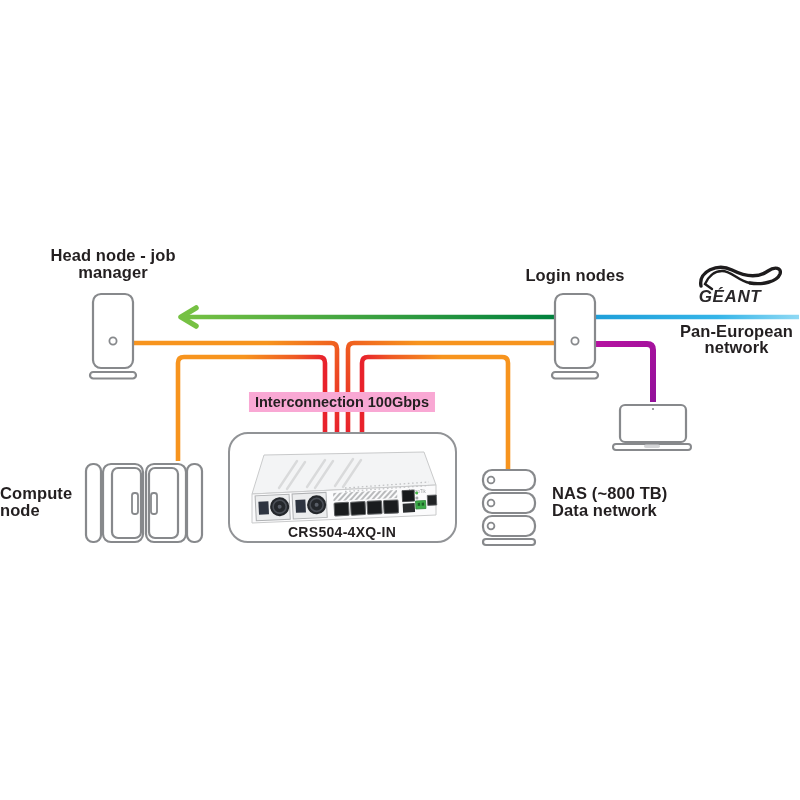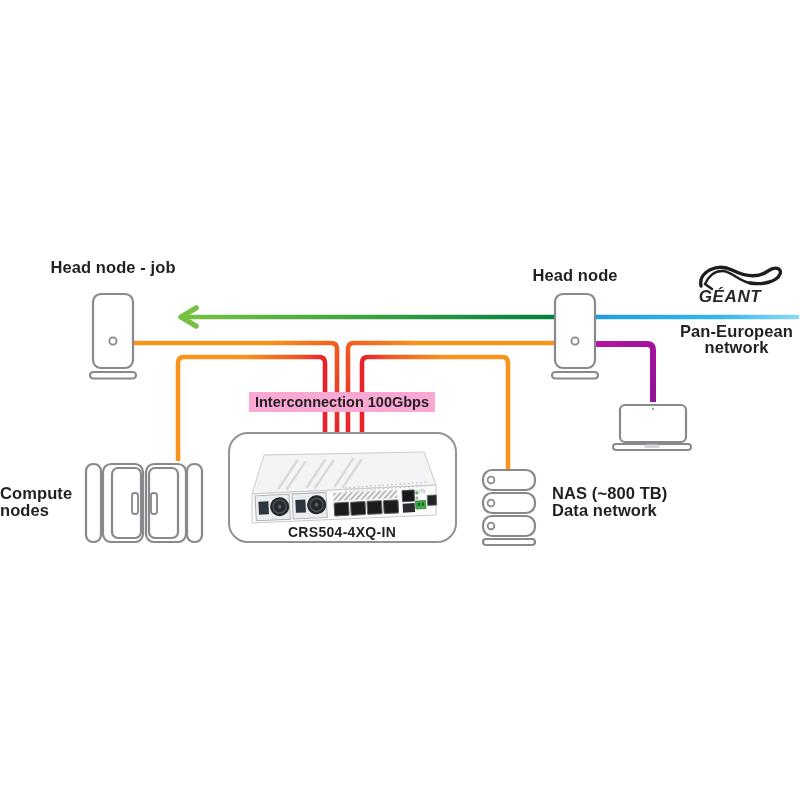--- a/index.html
+++ b/index.html
@@ -81,29 +81,30 @@
     <line x1="555" y1="317" x2="186" y2="317" stroke="url(#gradGreen)" stroke-width="4.6"></line>
     <path d="M196,308 L181,317 L196,326" fill="none" stroke="#76C143" stroke-width="5.5" stroke-linecap="round" stroke-linejoin="round"></path>
     <line x1="595" y1="317" x2="799" y2="317" stroke="url(#gradCyan)" stroke-width="4.6"></line>
     <path d="M131,343 H331 Q337,343 337,349 V432" fill="none" stroke="url(#gradHead)" stroke-width="4.6"></path>
     <path d="M555,343 H354 Q348,343 348,349 V432" fill="none" stroke="url(#gradLogin)" stroke-width="4.6"></path>
     <path d="M178,461 V363 Q178,357 184,357 H319 Q325,357 325,363 V432" fill="none" stroke="url(#gradCompute)" stroke-width="4.6"></path>
     <path d="M508,469 V363 Q508,357 502,357 H368 Q362,357 362,363 V432" fill="none" stroke="url(#gradNas)" stroke-width="4.6"></path>
     <path d="M595,344 H647 Q653,344 653,350 V402" fill="none" stroke="url(#gradPurple)" stroke-width="6"></path>
   </svg>
 
-  <div class="lbl center" style="left:23px;top:259px;width:180px;">
+  <div class="lbl center" style="left:23px;top:247px;width:180px;">
     <div>Head node - job</div>
-  </div>
-
-  <div class="lbl center" style="left:485px;top:267px;width:180px;">Head node</div>
+    <div>manager</div>
+  </div>
+
+  <div class="lbl center" style="left:485px;top:267px;width:180px;">Login nodes</div>
 
   <div class="lbl right" style="left:0px;top:485px;width:79px;line-height:17px;">
     <div>Compute</div>
-    <div>nodes</div>
+    <div>node</div>
   </div>
 
   <div class="lbl" style="left:552px;top:485px;width:200px;line-height:17px;">
     <div>NAS (~800 TB)</div>
     <div>Data network</div>
   </div>
 
   <div class="lbl center" style="left:655px;top:324px;width:163px;line-height:15.5px;">
     <div>Pan-European</div>
     <div>network</div>

